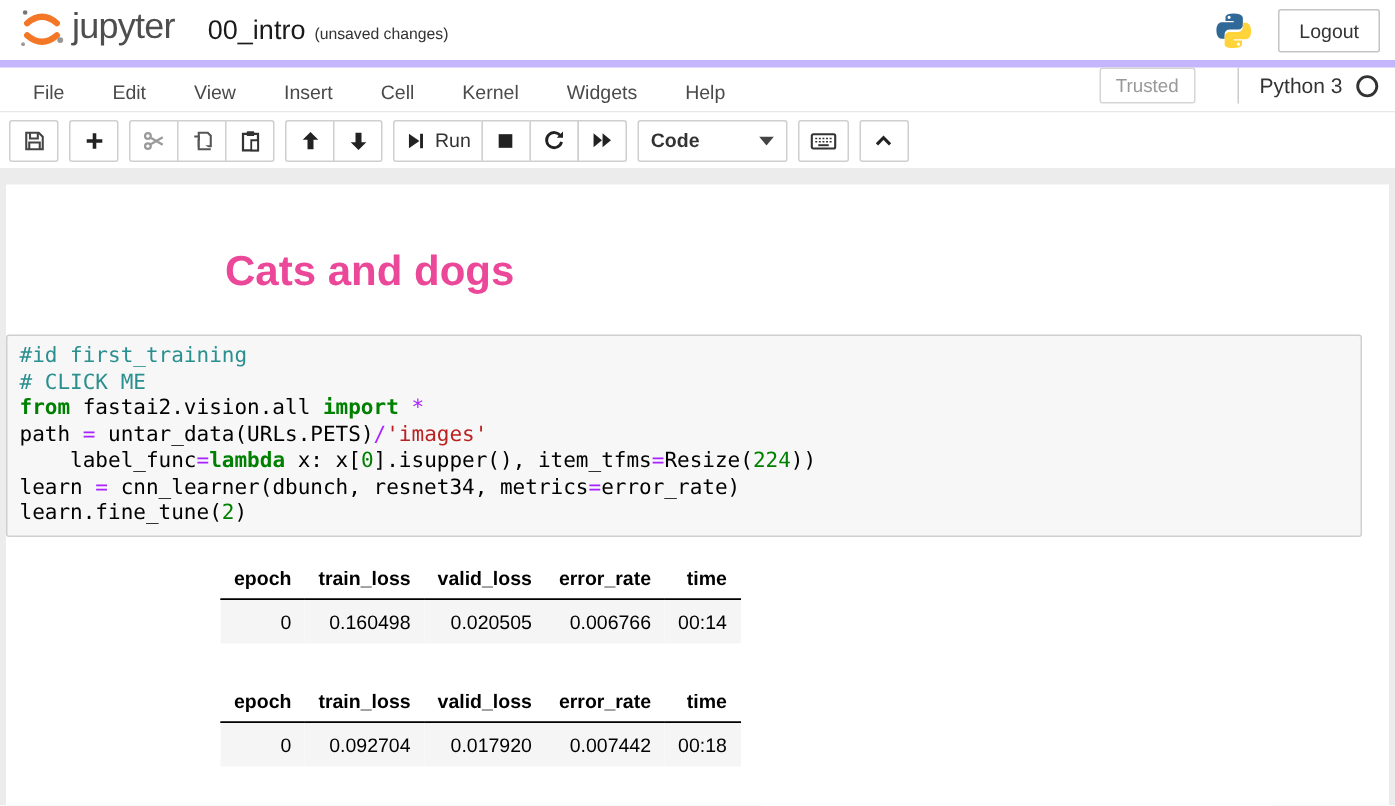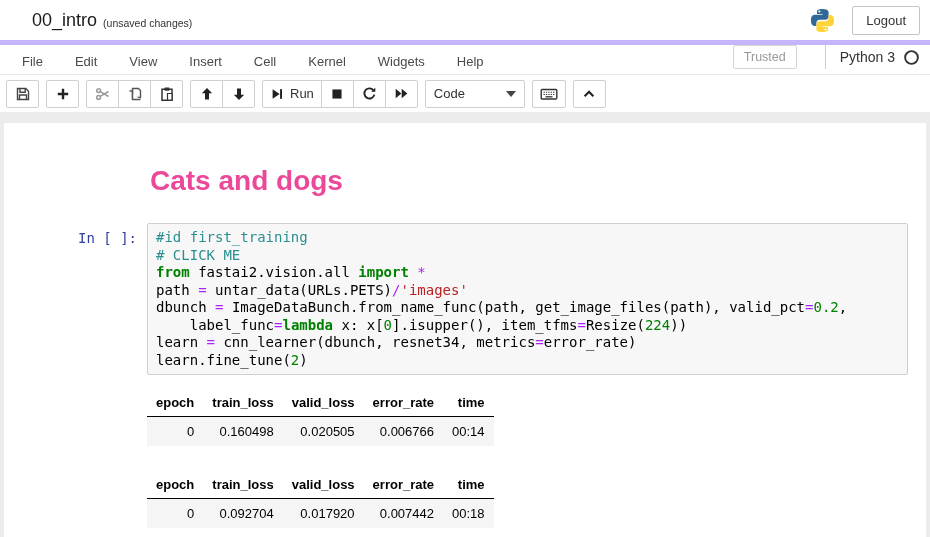--- a/index.html
+++ b/index.html
@@ -62,21 +62,21 @@
   }
   .tb-btn + .tb-btn { margin-left: -1px; }
   .btn-group .tb-btn:first-child { border-radius: 2px 0 0 2px; }
   .btn-group .tb-btn:last-child { border-radius: 0 2px 2px 0; }
   .btn-group .tb-btn:only-child { border-radius: 2px; }
   .run-label { font-size: 13px; color: #333; margin-left: 6px; }
   .cell-type-select {
     border: 1px solid #cfcfcf; border-radius: 2px; height: 28px; width: 100px;
     display: flex; align-items: center; padding: 0 8px; cursor: pointer; background: #fff;
   }
-  .cell-type-label { font-size: 13px; color: #333; flex: 1; }
+  .cell-type-label { font-size: 13px; color: #333; flex: 1; font-weight: bold; }
 
   
   .nb-bg { flex: 1 1 auto; background: #ececec; padding: 11px 4px 0 4px; overflow: hidden; }
   .nb-page { background: #fff; height: 100%; padding-top: 42px; }
 
   .md-heading {
     font-size: 28px; font-weight: bold; color: #ec4899;
     margin: 0 0 26px 146px; font-family: "Liberation Sans", sans-serif;
   }
 
@@ -107,20 +107,32 @@
   }
   .df-table td { text-align: right; padding: 7px 9px; }
   .df-table tbody tr:nth-child(odd) { background: #f5f5f5; }
 
   .icon { display: inline-flex; align-items: center; justify-content: center; }
 </style>
 </head>
 <body>
 
 <div class="header">
+  <div class="logo">
+    <span class="icon">
+      <svg width="36" height="36" viewBox="0 0 40 40">
+        <path d="M9 15 Q20 5.5 31 15" stroke="#f37726" stroke-width="4.6" fill="none" stroke-linecap="round"></path>
+        <path d="M9 24 Q20 33.5 31 24" stroke="#f37726" stroke-width="4.6" fill="none" stroke-linecap="round"></path>
+        <circle cx="7.5" cy="7" r="1.7" fill="#767677"></circle>
+        <circle cx="33.5" cy="27.5" r="2.2" fill="#989798"></circle>
+        <circle cx="6" cy="30.5" r="1.4" fill="#989798"></circle>
+      </svg>
+    </span>
+    <span class="logo-text">jupyter</span>
+  </div>
   <span class="nb-title">00_intro</span>
   <span class="nb-subtitle">(unsaved changes)</span>
   <div class="header-right">
     <span class="icon py-logo">
       <svg width="27" height="27" viewBox="0 0 28 28">
         <path fill="#306998" d="M13.9 2c-6 0-5.6 2.6-5.6 2.6v2.7h5.7v.8H6.1S2 7.6 2 13.7s3.6 5.9 3.6 5.9h2.1v-2.8s-.1-3.6 3.5-3.6h5.7s3.4.1 3.4-3.3V5.4S20.8 2 13.9 2zm-3.1 1.6a1.1 1.1 0 1 1 0 2.2 1.1 1.1 0 0 1 0-2.2z"></path>
         <path fill="#ffd43b" d="M14.1 26c6 0 5.6-2.6 5.6-2.6v-2.7H14v-.8h7.9s4.1.5 4.1-5.6-3.6-5.9-3.6-5.9h-2.1v2.8s.1 3.6-3.5 3.6h-5.7s-3.4-.1-3.4 3.3v5.5S7.2 26 14.1 26zm3.1-1.6a1.1 1.1 0 1 1 0-2.2 1.1 1.1 0 0 1 0 2.2z"></path>
       </svg>
     </span>
     <button class="logout-btn">Logout</button>
@@ -281,27 +293,25 @@
     </button>
   </div>
 </div>
 
 <div class="nb-bg">
   <div class="nb-page">
 
     <h1 class="md-heading">Cats and dogs</h1>
 
     <div class="code-cell">
-      <div class="prompt">In [ ]:</div>
       <div class="input-area">
           <div class="code-line"><span class="tok-comment">#id first_training</span></div>
           <div class="code-line"><span class="tok-comment"># CLICK ME</span></div>
           <div class="code-line"><span class="tok-keyword">from</span><span class="tok-plain"> fastai2.vision.all </span><span class="tok-keyword">import</span><span class="tok-plain"> </span><span class="tok-operator">*</span></div>
           <div class="code-line"><span class="tok-plain">path </span><span class="tok-operator">=</span><span class="tok-plain"> untar_data(URLs.PETS)</span><span class="tok-operator">/</span><span class="tok-string">'images'</span></div>
-          <div class="code-line"><span class="tok-plain">dbunch </span><span class="tok-operator">=</span><span class="tok-plain"> ImageDataBunch.from_name_func(path, get_image_files(path), valid_pct</span><span class="tok-operator">=</span><span class="tok-number">0.2</span><span class="tok-plain">,</span></div>
           <div class="code-line"><span class="tok-plain">    label_func</span><span class="tok-operator">=</span><span class="tok-keyword">lambda</span><span class="tok-plain"> x: x[</span><span class="tok-number">0</span><span class="tok-plain">].isupper(), item_tfms</span><span class="tok-operator">=</span><span class="tok-plain">Resize(</span><span class="tok-number">224</span><span class="tok-plain">))</span></div>
           <div class="code-line"><span class="tok-plain">learn </span><span class="tok-operator">=</span><span class="tok-plain"> cnn_learner(dbunch, resnet34, metrics</span><span class="tok-operator">=</span><span class="tok-plain">error_rate)</span></div>
           <div class="code-line"><span class="tok-plain">learn.fine_tune(</span><span class="tok-number">2</span><span class="tok-plain">)</span></div>
         </div>
     </div>
 
     <div class="outputs">
         <table class="df-table">
           <thead>
             <tr>

